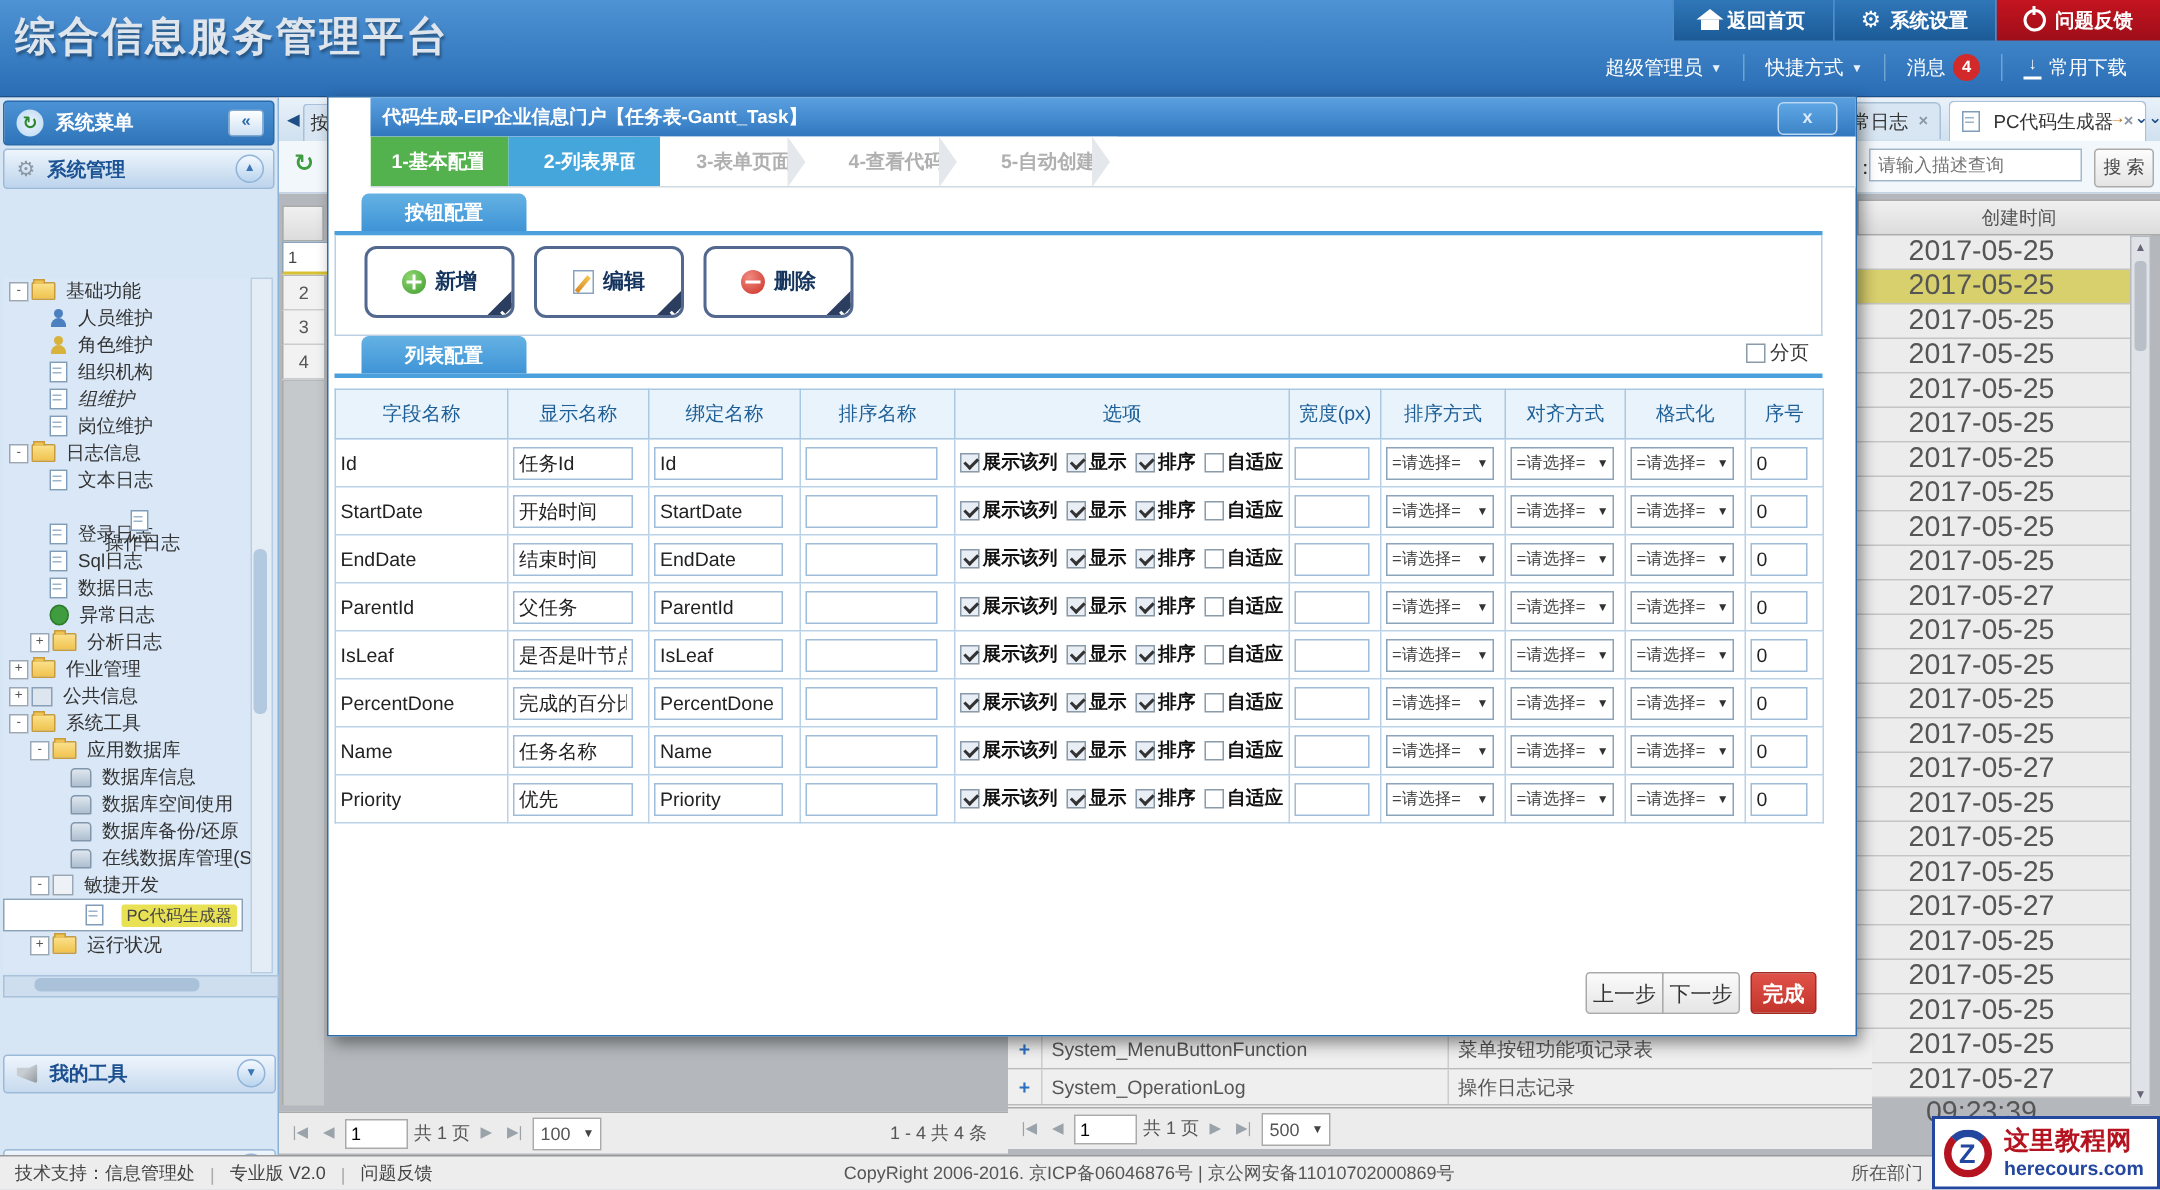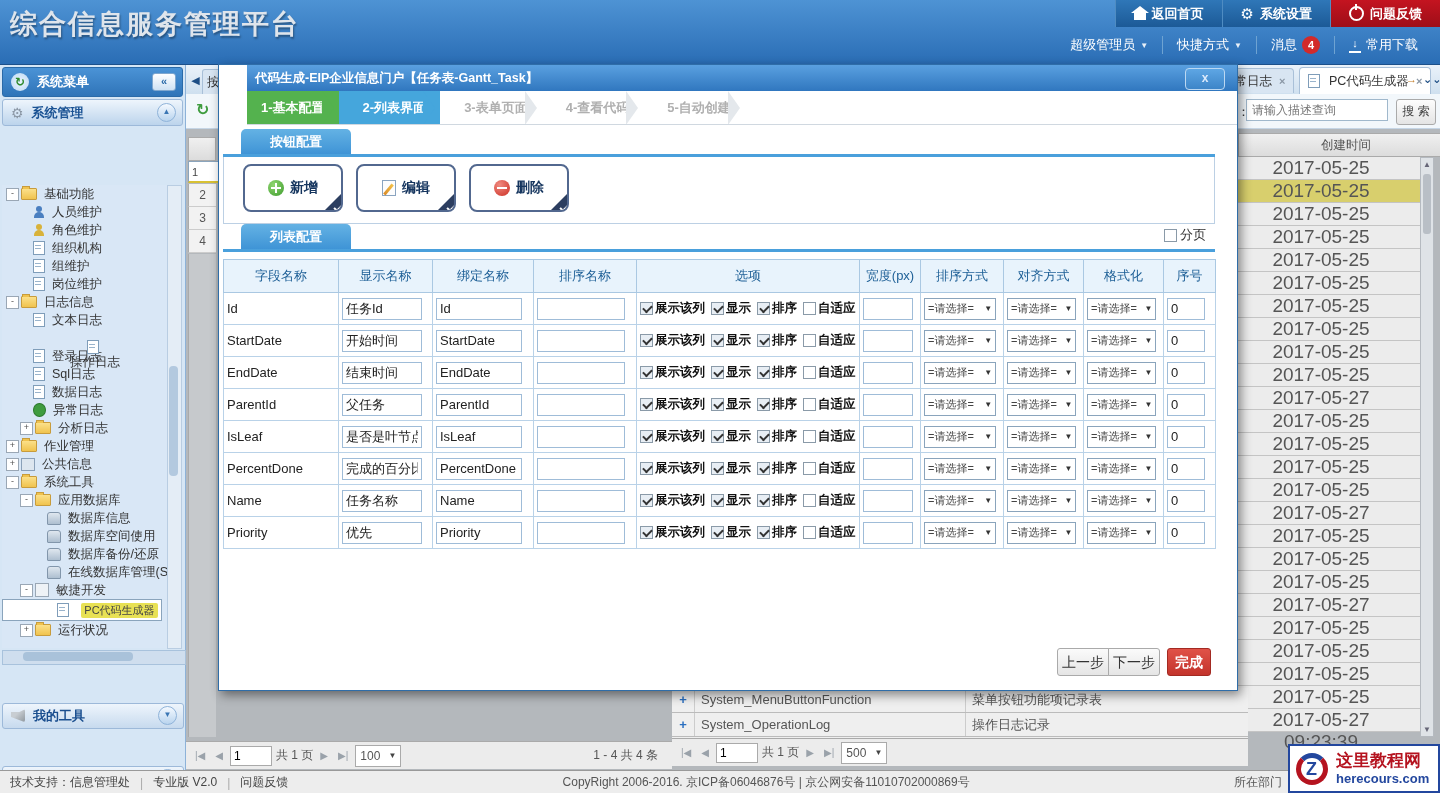--- a/index.html
+++ b/index.html
@@ -227,21 +227,21 @@
         <span class="ci ci-person"></span>
         <span class="lbl">人员维护</span>
       </div><div class="titem" style="padding-left: 18px;">
         <span class="exp none"></span>
         <span class="ci ci-person yellow"></span>
         <span class="lbl">角色维护</span>
       </div><div class="titem" style="padding-left: 18px;">
         <span class="exp none"></span>
         <span class="ci ci-doc"></span>
         <span class="lbl">组织机构</span>
-      </div><div class="titem" style="padding-left: 18px;">
+      </div><div class="titem" style="padding-left: 18px; font-style: italic;">
         <span class="exp none"></span>
         <span class="ci ci-doc"></span>
         <span class="lbl">组维护</span>
       </div><div class="titem" style="padding-left: 18px;">
         <span class="exp none"></span>
         <span class="ci ci-doc"></span>
         <span class="lbl">岗位维护</span>
       </div><div class="titem" style="padding-left: 4px;">
         <span class="exp">-</span>
         <span class="ci ci-folder"></span>

